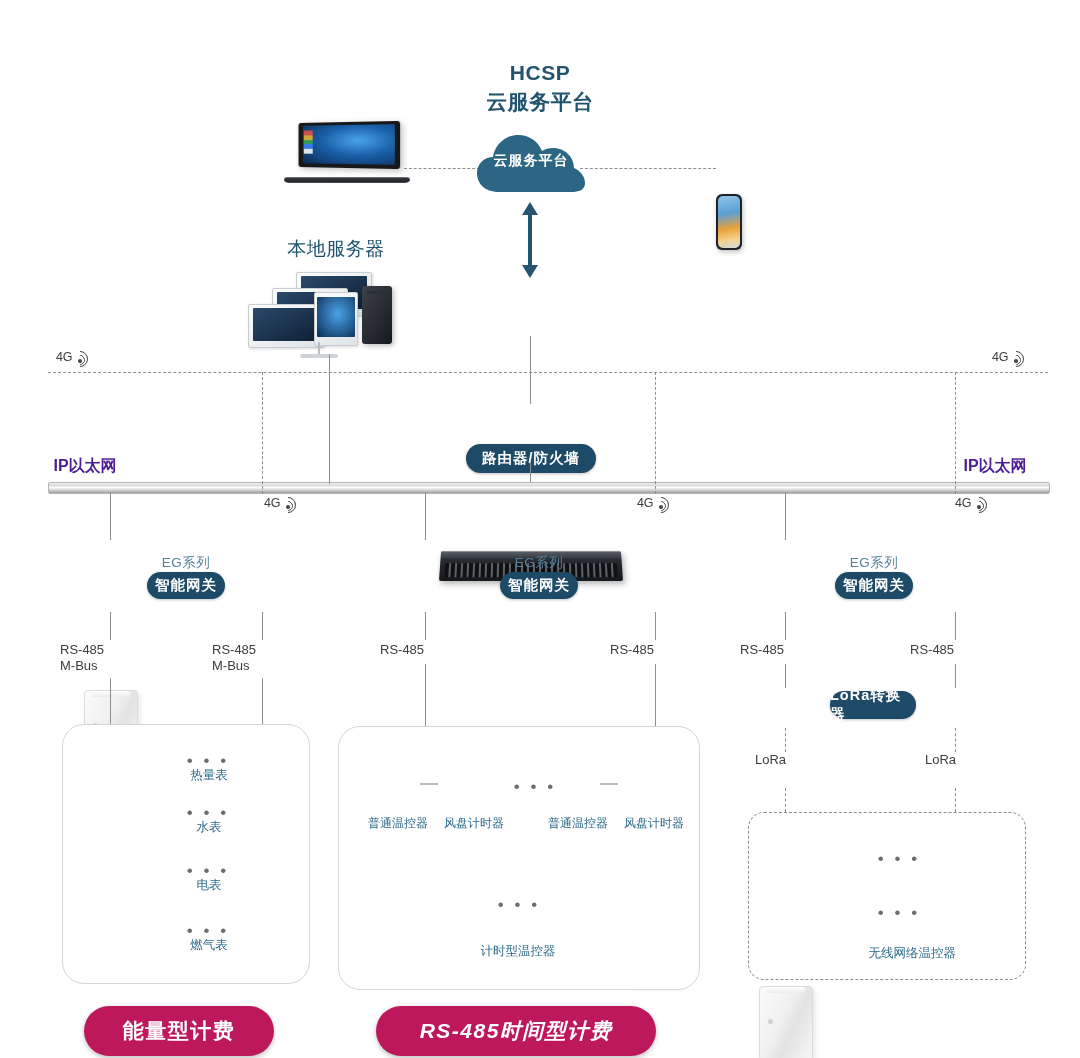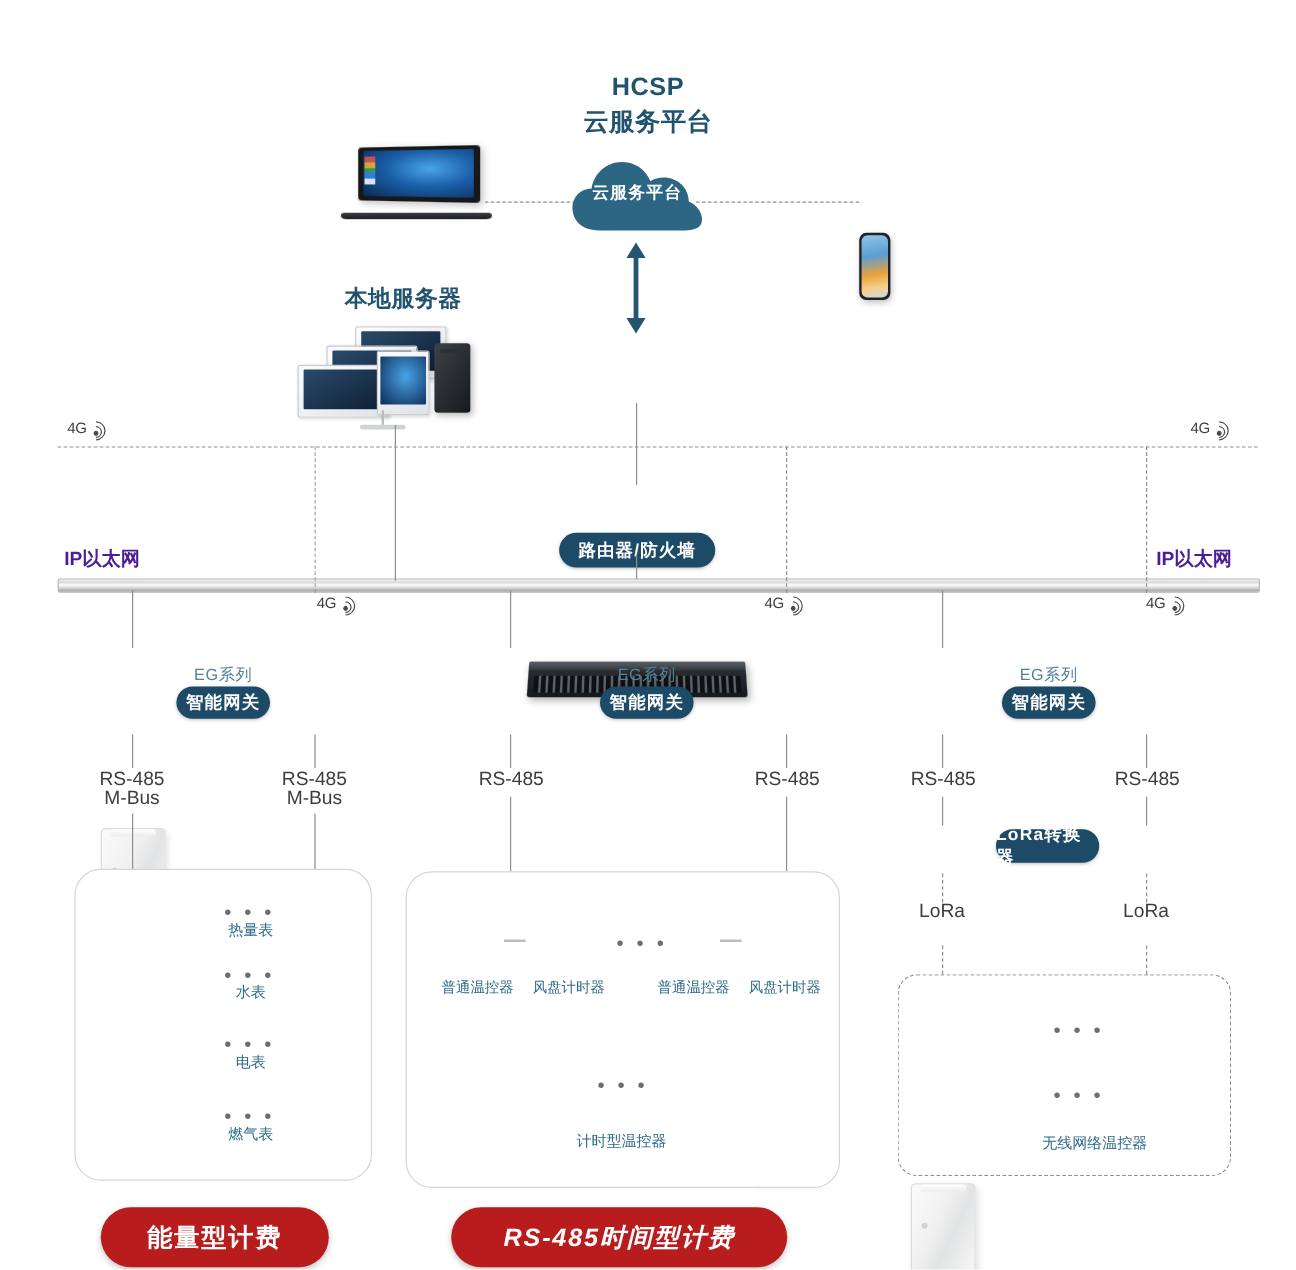--- a/index.html
+++ b/index.html
@@ -10,38 +10,38 @@
   }
   #stage{position:absolute;left:0;top:16px;width:1080px;height:1058px;}
   .abs{position:absolute;}
 
   
   .title{
     color:#21536e;font-weight:bold;font-size:21px;line-height:29px;
     text-align:center;letter-spacing:.5px;
   }
   .sec-title{
-    color:#21536e;font-weight:bold;font-size:19px;text-align:center;letter-spacing:.5px;
-  }
-  .lbl{color:#3d3d3d;font-size:16px;line-height:16px;text-align:center;}
+    color:#21536e;font-weight:normal;font-size:19px;text-align:center;letter-spacing:.5px;
+  }
+  .lbl{color:#3d3d3d;font-size:13px;line-height:16px;}
   .lbl-blue{color:#2d6a8a;font-size:12px;line-height:15px;text-align:center;}
   .lbl-eg{color:#53819b;font-size:13.5px;text-align:center;letter-spacing:.5px;}
   .lbl-ip{color:#4c1d95;font-size:16px;font-weight:bold;text-align:center;}
   .dots{color:#6d6d6d;font-size:17px;letter-spacing:3px;text-align:center;line-height:10px;}
 
   
   .pill{
     background:#1d4a66;color:#fff;border-radius:999px;
     display:flex;align-items:center;justify-content:center;
     font-weight:bold;letter-spacing:1px;
     box-shadow:0 1px 3px rgba(0,0,0,.25);
   }
   .pill-sm{font-size:14.5px;}
   .badge{
-    background:#b91c1c;color:#fff;border-radius:999px;
+    background:#be185d;color:#fff;border-radius:999px;
     display:flex;align-items:center;justify-content:center;
     font-weight:bold;font-size:21px;letter-spacing:1.5px;
     box-shadow:0 2px 5px rgba(0,0,0,.25);
   }
 
   
   .vline{background:#8e8e8e;width:1.4px;}
   .vdash{
     width:0;border-left:1.6px dashed #8e8e8e;
   }

